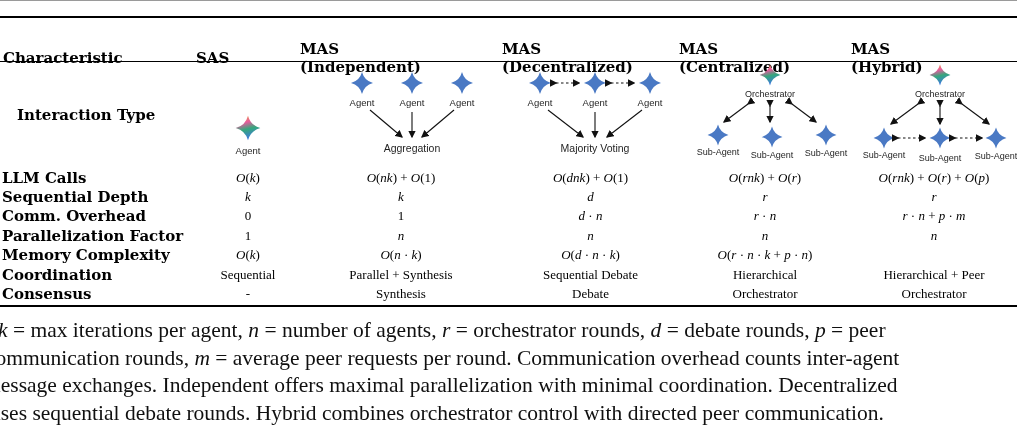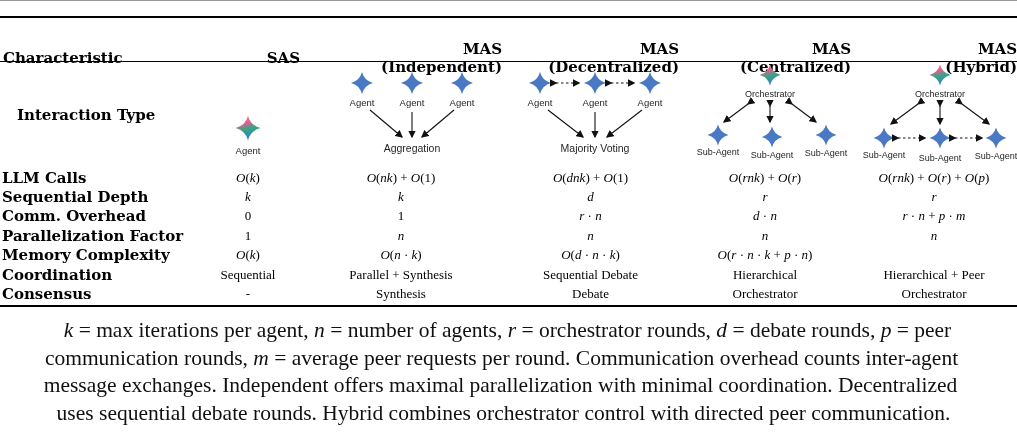--- a/index.html
+++ b/index.html
@@ -8,35 +8,35 @@
     font-family:"Liberation Serif",serif;color:#000;position:relative;
   }
   .hairline{position:absolute;top:0;left:0;width:100%;height:1px;background:#9a9a9a;}
   .rule-top{position:absolute;top:16px;left:0;width:100%;height:2px;background:#000;}
   .rule-mid{position:absolute;top:61px;left:0;width:100%;height:1px;background:#000;}
   .rule-bottom{position:absolute;top:305px;left:0;width:100%;height:2px;background:#000;}
 
   .grid6{display:grid;grid-template-columns:196px 104px 202px 177px 172px 166px;}
 
   .header{position:absolute;top:37px;left:0;width:829px;height:42px;align-items:center;}
-  .hcell{text-align:right;font-family:"DejaVu Serif",serif;font-weight:bold;font-size:15px;line-height:18px;}
+  .hcell{text-align:left;font-family:"DejaVu Serif",serif;font-weight:bold;font-size:15px;line-height:18px;}
   .hcell.first{text-align:left;padding-left:3px;}
 
   .interaction{position:absolute;top:62px;left:0;width:1017px;height:106px;}
   .ilabel{font-family:"DejaVu Serif",serif;font-weight:bold;font-size:15px;align-self:center;padding-left:17px;white-space:nowrap;}
   .dcell{position:relative;overflow:hidden;height:106px;}
   .dsvg text{font-family:"Liberation Sans",sans-serif;fill:#1f1f1f;}
 
   .rows{position:absolute;top:168px;left:0;width:1017px;}
   .trow{display:grid;grid-template-columns:196px 104px 202px 177px 172px 166px;height:19.4px;align-items:center;}
   .rlabel{font-family:"DejaVu Serif",serif;font-weight:bold;font-size:15px;padding-left:2px;white-space:nowrap;}
   .tcell{text-align:center;font-size:13px;font-family:"Liberation Serif",serif;white-space:nowrap;}
   .tcell.math i{font-style:italic;}
 
-  .caption{position:absolute;top:317px;left:0;width:1017px;overflow:hidden;text-align:center;}
+  .caption{position:absolute;top:317px;left:0;width:1017px;overflow:hidden;}
   .cap-line{white-space:nowrap;font-size:21.5px;line-height:27.5px;color:#101010;}
   .cap-line:nth-child(1){margin-left:-2px;}
   .cap-line:nth-child(2){margin-left:-14px;}
   .cap-line:nth-child(3){margin-left:-16px;}
   .cap-line:nth-child(4){margin-left:-10px;}
   .cap-line i{font-style:italic;}
 </style>
 </head>
 <body>
 
@@ -195,22 +195,22 @@
       <div class="tcell math"><i>k</i></div>
       <div class="tcell math"><i>k</i></div>
       <div class="tcell math"><i>d</i></div>
       <div class="tcell math"><i>r</i></div>
       <div class="tcell math"><i>r</i></div>
     </div>
     <div class="trow">
       <div class="rlabel">Comm. Overhead</div>
       <div class="tcell math">0</div>
       <div class="tcell math">1</div>
+      <div class="tcell math"><i>d</i> · <i>n</i></div>
       <div class="tcell math"><i>r</i> · <i>n</i></div>
-      <div class="tcell math"><i>d</i> · <i>n</i></div>
       <div class="tcell math"><i>r</i> · <i>n</i> + <i>p</i> · <i>m</i></div>
     </div>
     <div class="trow">
       <div class="rlabel">Parallelization Factor</div>
       <div class="tcell math">1</div>
       <div class="tcell math"><i>n</i></div>
       <div class="tcell math"><i>n</i></div>
       <div class="tcell math"><i>n</i></div>
       <div class="tcell math"><i>n</i></div>
     </div>

